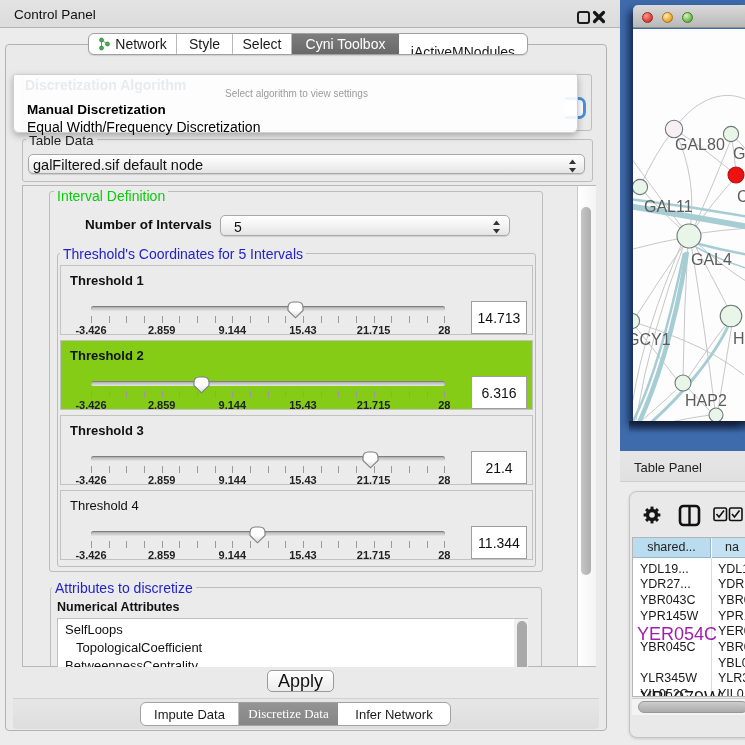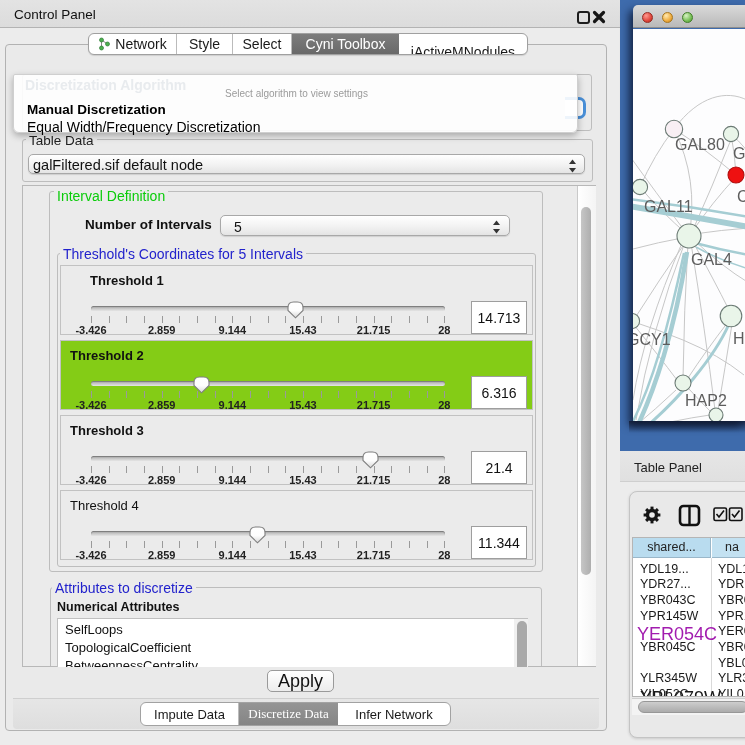--- a/index.html
+++ b/index.html
@@ -61,21 +61,21 @@
   <svg class="abs" style="right:8px;top:3px;" width="9" height="16" viewBox="0 0 9 16">
     <path d="M1 6 L4.5 1.5 L8 6 Z" fill="#333"></path>
       <path d="M1 10 L4.5 14.5 L8 10 Z" fill="#333"></path>
   </svg>
 </div>
 
 <div class="abs" style="left:57px;top:253px;width:479px;height:314px;border:1px solid #bdbdbd;border-radius:3px;"></div>
 <div class="abs" style="left:60px;top:246px;padding:0 3px;background:#ebebeb;font-size:14px;color:#2222cc;">Threshold's Coordinates for 5 Intervals</div>
 
 <div class="abs" style="left:60px;top:265px;width:473px;height:70px;border:1px solid #c2c2c2;background:#ebebeb;">
-  <div class="abs" style="left:9px;top:7px;font-size:13px;font-weight:bold;color:#111;margin-left:20px;">Threshold 1</div>
+  <div class="abs" style="left:9px;top:7px;font-size:13px;font-weight:bold;color:#111;">Threshold 1</div>
   <div class="abs" style="left:30px;top:40px;width:354px;height:5px;border-radius:2.5px;background:linear-gradient(#a8a8a8,#e5e5e5);box-shadow:inset 0 1px 1px rgba(0,0,0,0.3);"></div>
   <div class="abs" style="left:30.0px;top:50px;width:1px;height:7px;background:#9a9a9a;"></div>
   <div class="abs" style="left:47.7px;top:50px;width:1px;height:7px;background:#9a9a9a;"></div>
   <div class="abs" style="left:65.3px;top:50px;width:1px;height:7px;background:#9a9a9a;"></div>
   <div class="abs" style="left:83.0px;top:50px;width:1px;height:7px;background:#9a9a9a;"></div>
   <div class="abs" style="left:100.7px;top:50px;width:1px;height:7px;background:#9a9a9a;"></div>
   <div class="abs" style="left:118.3px;top:50px;width:1px;height:7px;background:#9a9a9a;"></div>
   <div class="abs" style="left:136.0px;top:50px;width:1px;height:7px;background:#9a9a9a;"></div>
   <div class="abs" style="left:153.7px;top:50px;width:1px;height:7px;background:#9a9a9a;"></div>
   <div class="abs" style="left:171.3px;top:50px;width:1px;height:7px;background:#9a9a9a;"></div>
@@ -234,21 +234,21 @@
     <path d="M1 6.5 Q1 1 6.5 1 L10.5 1 Q16 1 16 6.5 L16 9.5 L8.5 16.8 L1 9.5 Z" fill="url(#tg3)" stroke="#7f7f7f" stroke-width="1.1"></path>
     </svg>
   <div class="abs" style="left:410px;top:35px;width:56px;height:33px;background:#fff;border:1px solid #9e9e9e;display:flex;align-items:center;justify-content:center;font-size:14px;color:#111;">11.344</div>
 </div>
 
 <div class="abs" style="left:50px;top:587px;width:492px;height:100px;border:1px solid #bdbdbd;border-radius:3px;clip-path:inset(0 0 21px 0);"></div>
 <div class="abs" style="left:52px;top:580px;padding:0 3px;background:#ebebeb;font-size:14px;color:#2222cc;">Attributes to discretize</div>
 <div class="abs" style="left:57px;top:600px;font-size:12.5px;font-weight:bold;color:#111;">Numerical Attributes</div>
 <div class="abs" style="left:57px;top:618px;width:471px;height:49px;background:#fff;border:1px solid #c0c0c0;border-bottom:none;font-size:13px;color:#111;line-height:17.8px;overflow:hidden;">
   <div style="padding-left:7px;padding-top:2px;">SelfLoops</div>
-  <div style="padding-left:7px;">TopologicalCoefficient</div>
+  <div style="padding-left:18px;">TopologicalCoefficient</div>
   <div style="padding-left:7px;">BetweennessCentrality</div>
 </div>
 <div class="abs" style="left:514px;top:619px;width:14px;height:48px;background:#f0f0f0;"></div>
 <div class="abs" style="left:517px;top:621px;width:10px;height:46px;border-radius:5px 5px 0 0;background:#a9a9a9;"></div>
 
 <div class="abs" style="left:267px;top:670px;width:67px;height:22px;border:1px solid #9a9a9a;border-radius:5px;background:linear-gradient(#ffffff,#ececec);font-size:18px;color:#111;display:flex;align-items:center;justify-content:center;">Apply</div>
 
 <div class="abs" style="left:140px;top:702px;height:24px;display:flex;border:1px solid #a2a2a2;border-radius:6px;overflow:hidden;background:#fff;font-size:13px;color:#1a1a1a;">
   <div style="width:98px;display:flex;align-items:center;justify-content:center;border-right:1px solid #bbb;">Impute Data</div>
   <div style="width:99px;display:flex;align-items:center;justify-content:center;background:linear-gradient(#949494,#858585);color:#fff;font-family:Liberation Serif, serif;">Discretize Data</div>

